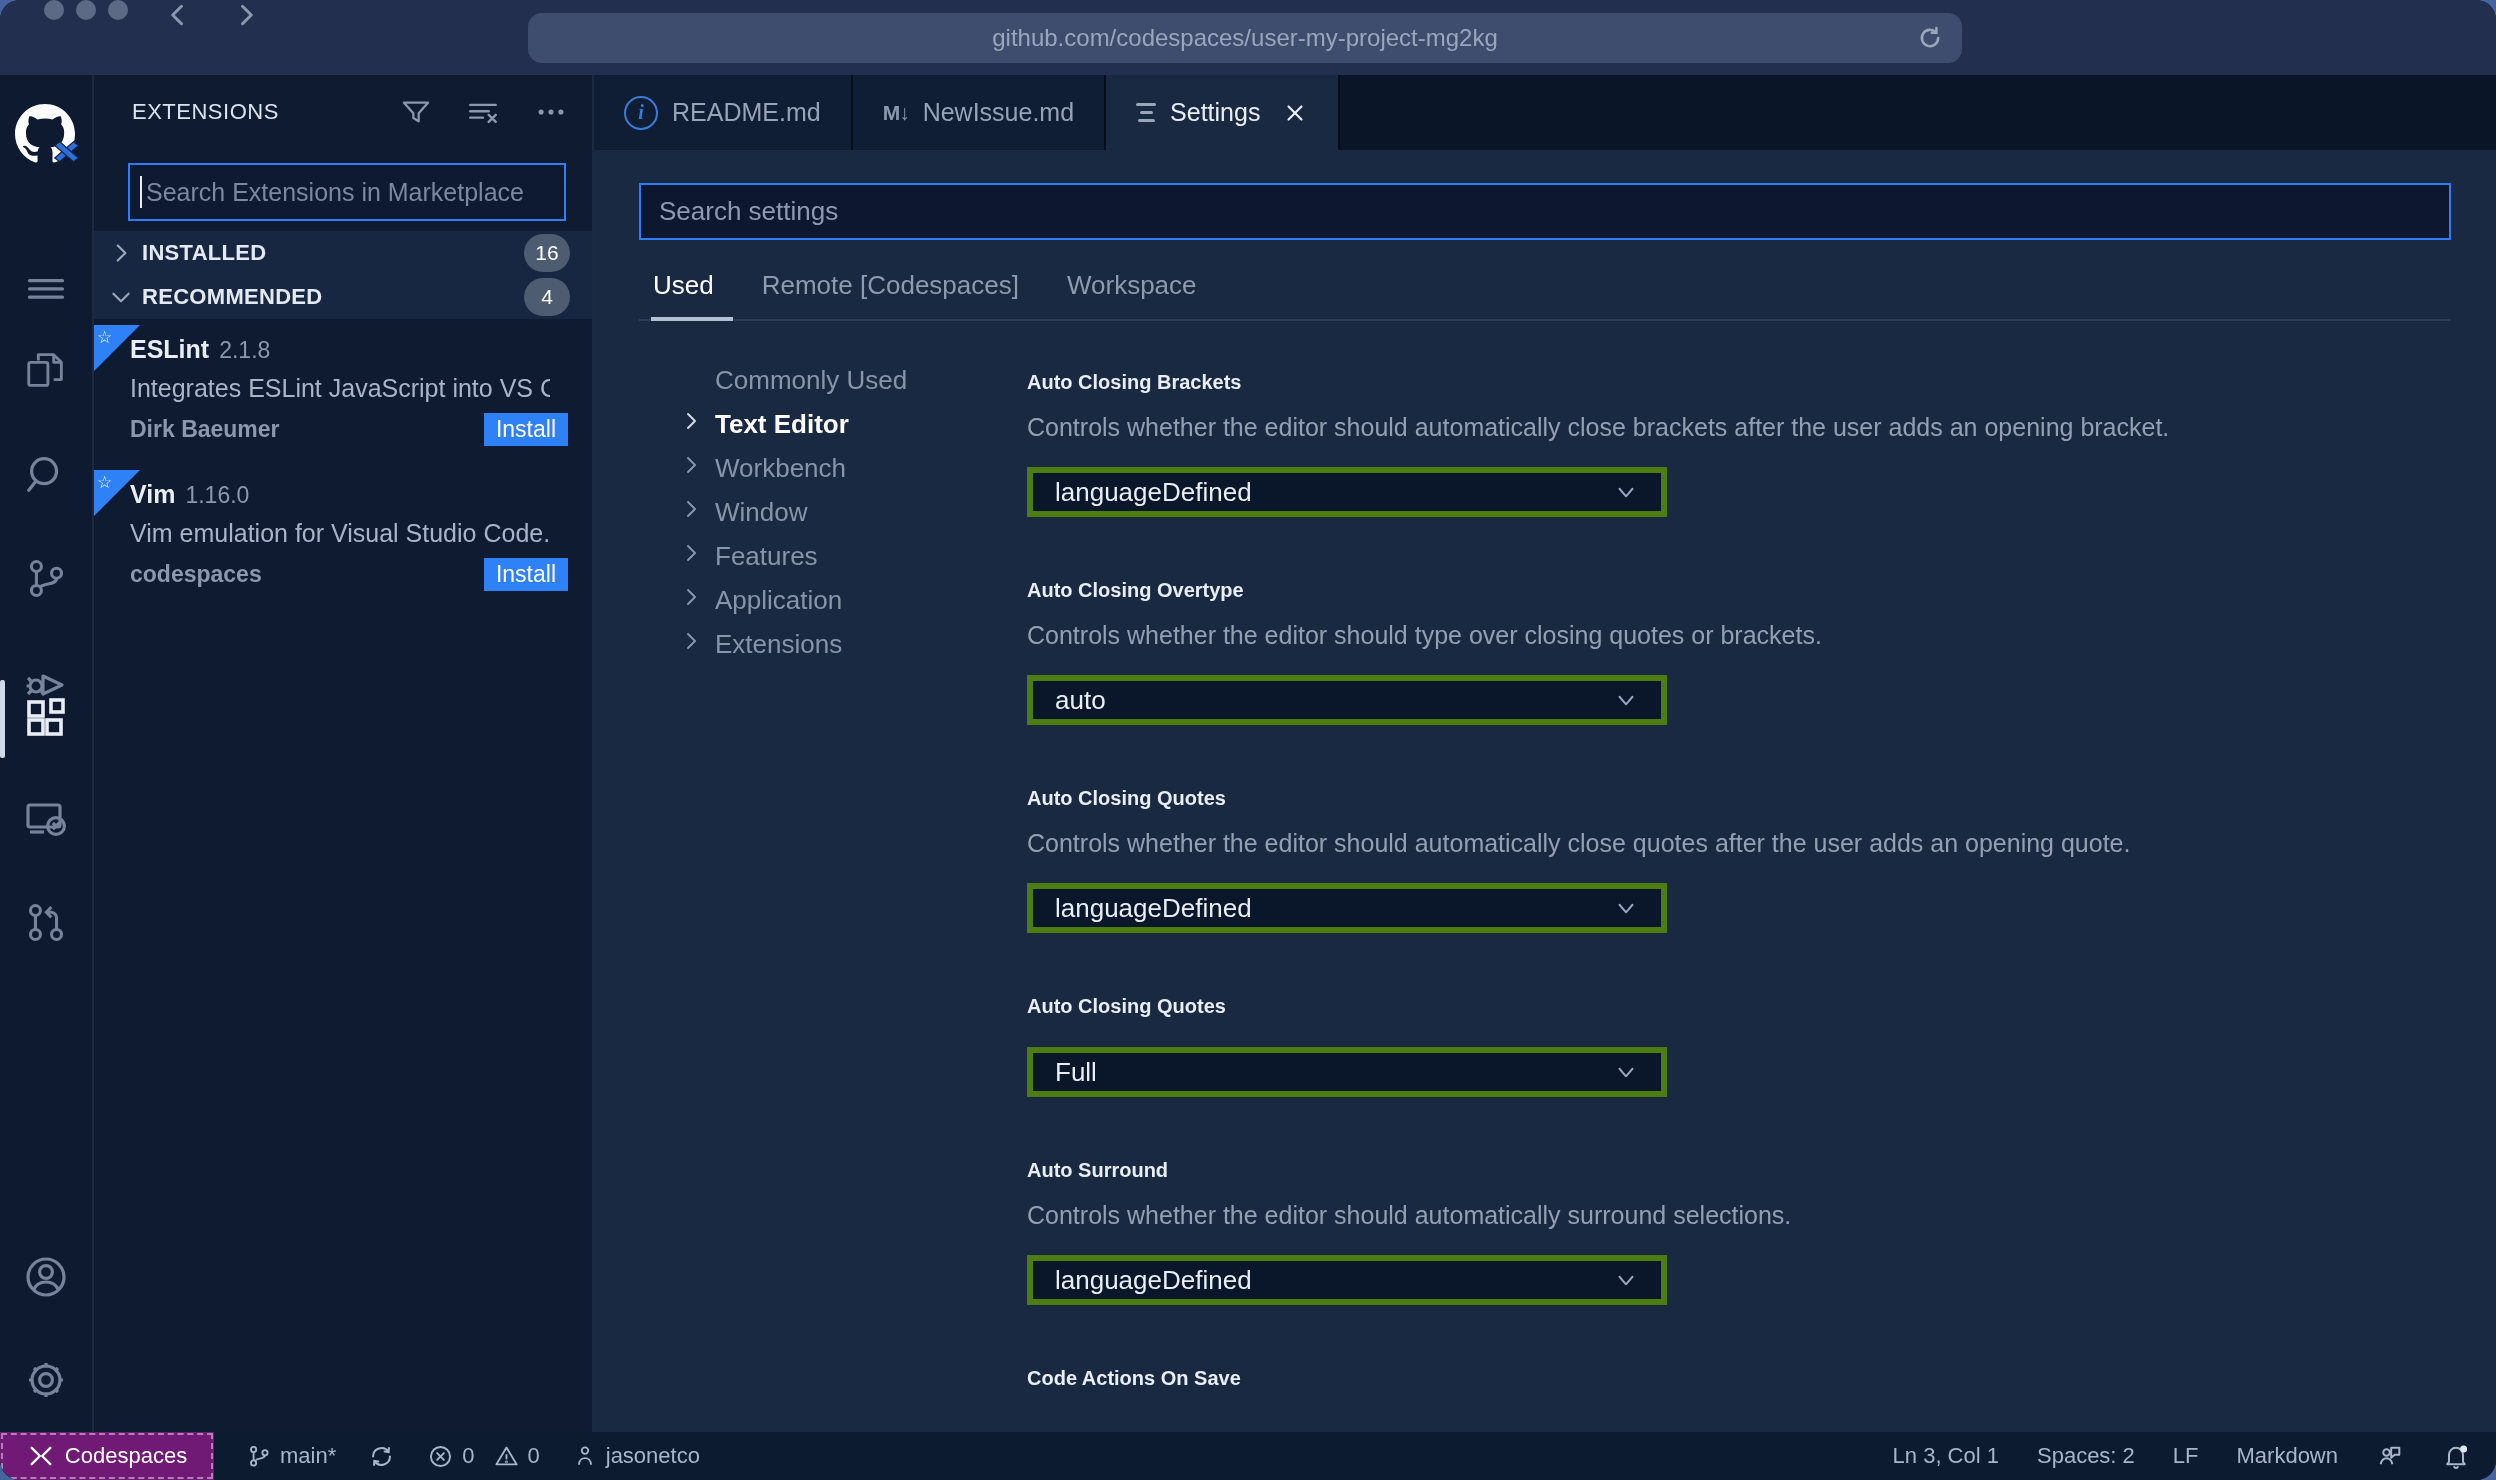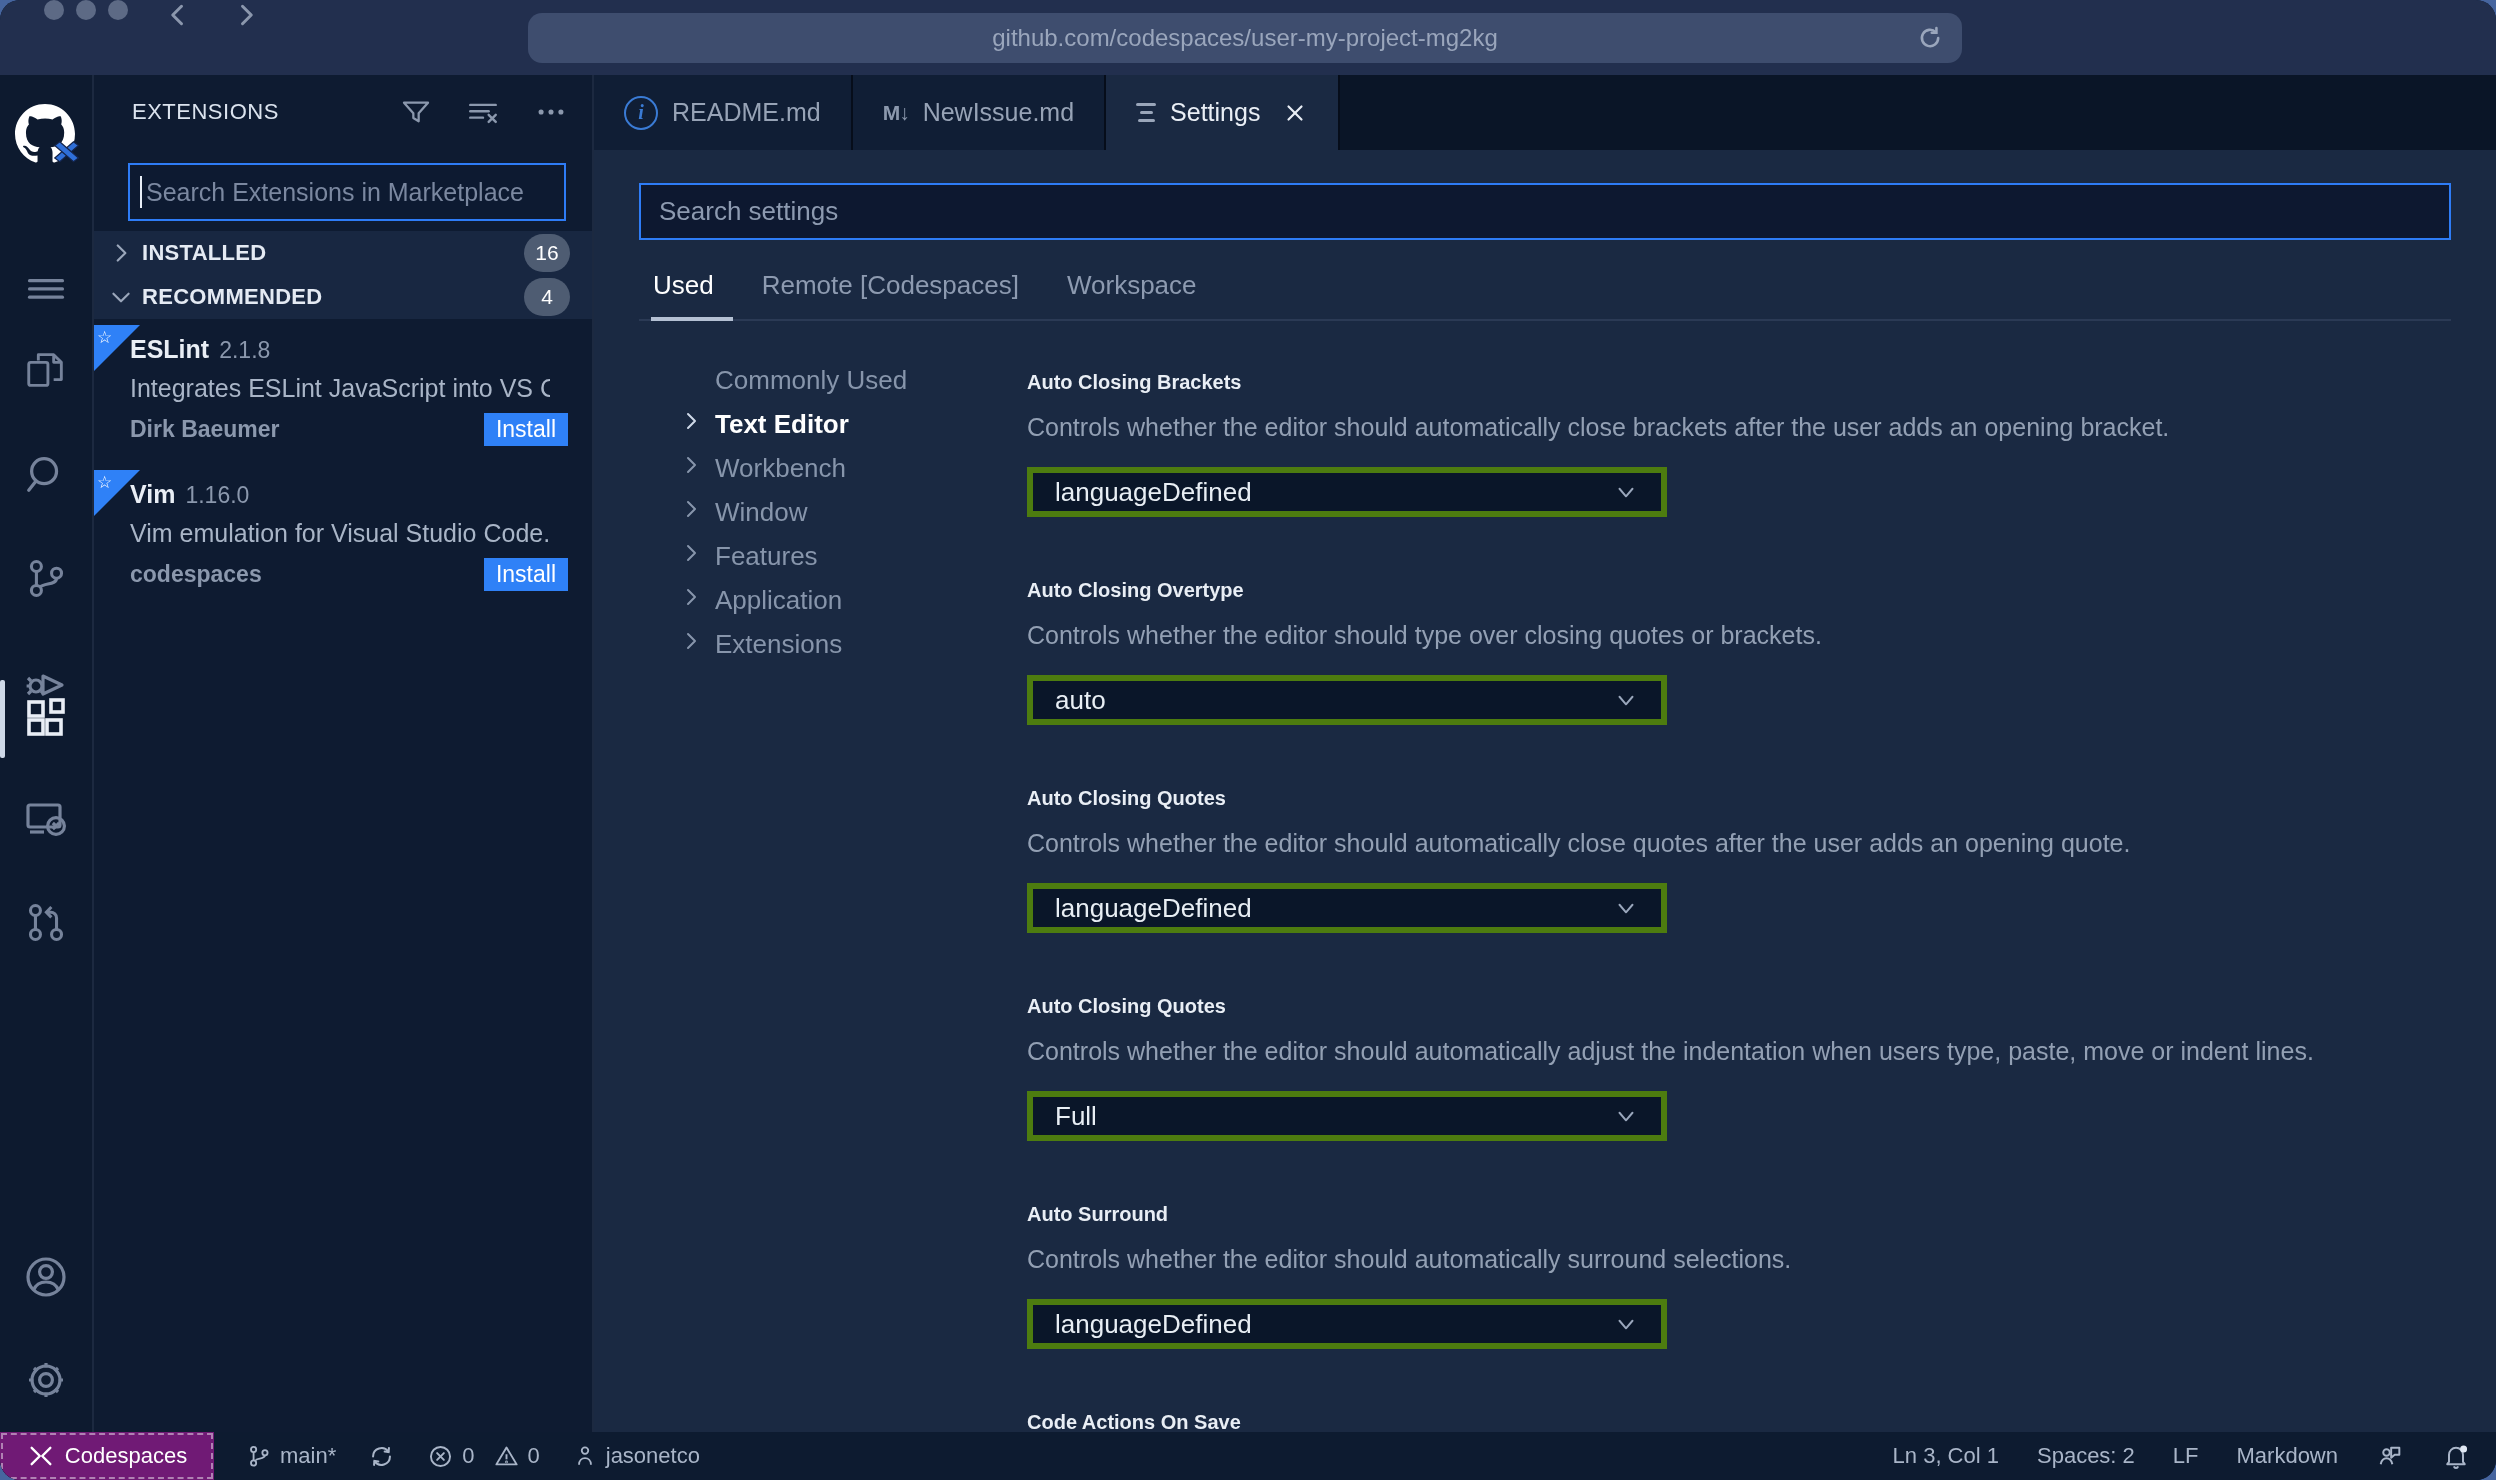--- a/index.html
+++ b/index.html
@@ -429,21 +429,20 @@
                 <span class="sval">languageDefined</span>
                 <span class="schev">
                     <svg class="ic" width="26" height="26" viewBox="0 0 24 24" fill="none" stroke="currentColor" stroke-width="1.8" stroke-linecap="round" stroke-linejoin="round">
                       <polyline points="6,9 12,16 18,9"></polyline>
                     </svg>
                   </span>
               </div>
             </div>
             <div class="setting">
               <h3>Auto Closing Quotes</h3>
-              <p>Controls whether the editor should automatically adjust the indentation when users type, paste, move or indent lines.</p>
               <div class="select">
                 <span class="sval">Full</span>
                 <span class="schev">
                     <svg class="ic" width="26" height="26" viewBox="0 0 24 24" fill="none" stroke="currentColor" stroke-width="1.8" stroke-linecap="round" stroke-linejoin="round">
                       <polyline points="6,9 12,16 18,9"></polyline>
                     </svg>
                   </span>
               </div>
             </div>
             <div class="setting">

